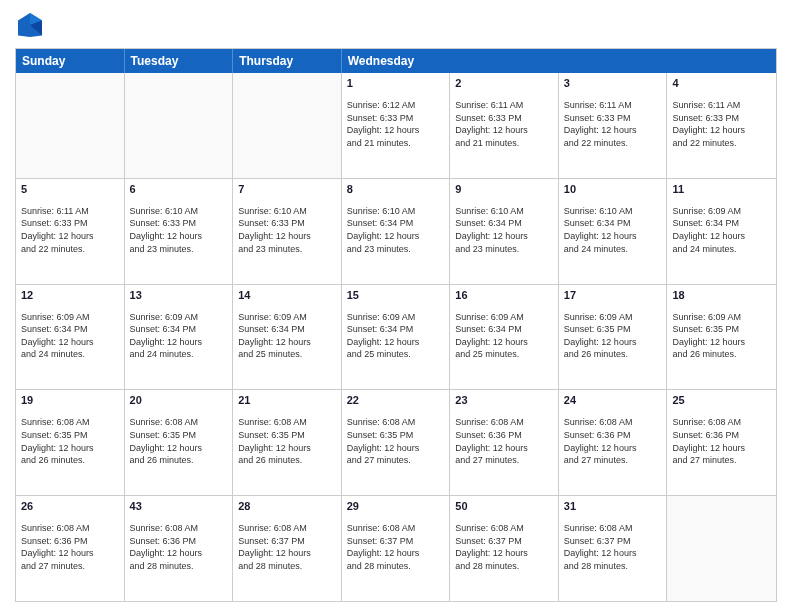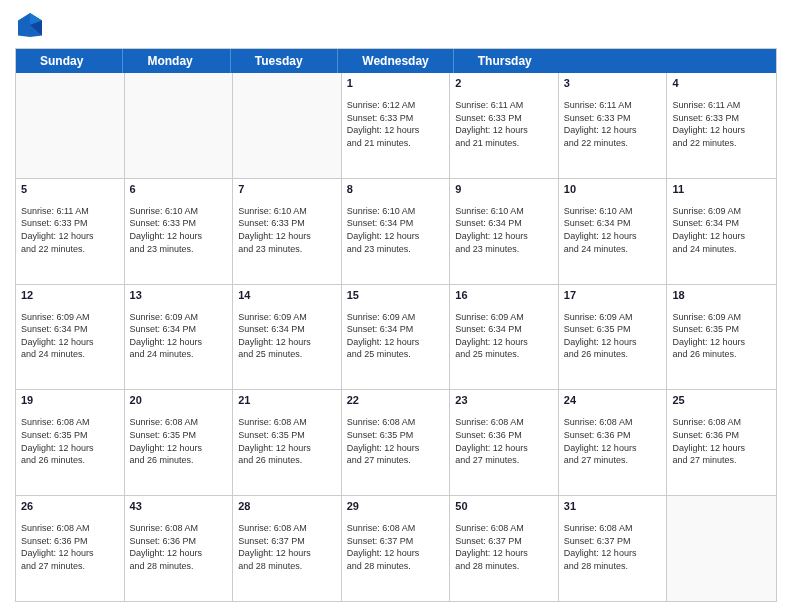--- a/index.html
+++ b/index.html
@@ -62,21 +62,21 @@
     }
     .cal-header {
       display: grid;
       grid-template-columns: repeat(7, 1fr);
       background: #1565c0;
     }
     .cal-header-cell {
       color: #fff;
       font-size: 12px;
       font-weight: bold;
-      padding: 5px 24px;
+      padding: 5px 6px;
       text-align: left;
       border-right: 1px solid #4a90d9;
     }
     .cal-header-cell:last-child { border-right: none; }
     .cal-body {
       flex: 1;
       display: flex;
       flex-direction: column;
     }
     .cal-row {
@@ -126,24 +126,23 @@
     </div>
     <div class="title-block">
       <div class="month-title"></div>
       <div class="location"></div>
     </div>
   </div>
 
   <div class="calendar">
     <div class="cal-header">
     <div class="cal-header-cell">Sunday</div>
-        <div class="cal-header-cell">Monday</div>
         <div class="cal-header-cell">Tuesday</div>
+        <div class="cal-header-cell">Thursday</div>
         <div class="cal-header-cell">Wednesday</div>
-        <div class="cal-header-cell">Thursday</div>
       </div>
     <div class="cal-body">
     <div class="cal-row">
           <div class="cal-cell empty"></div>
           <div class="cal-cell empty"></div>
           <div class="cal-cell empty"></div>
           <div class="cal-cell">
             <div class="day-num">1</div>
             <div class="cell-info">
               <div>Sunrise: 6:12 AM</div>

